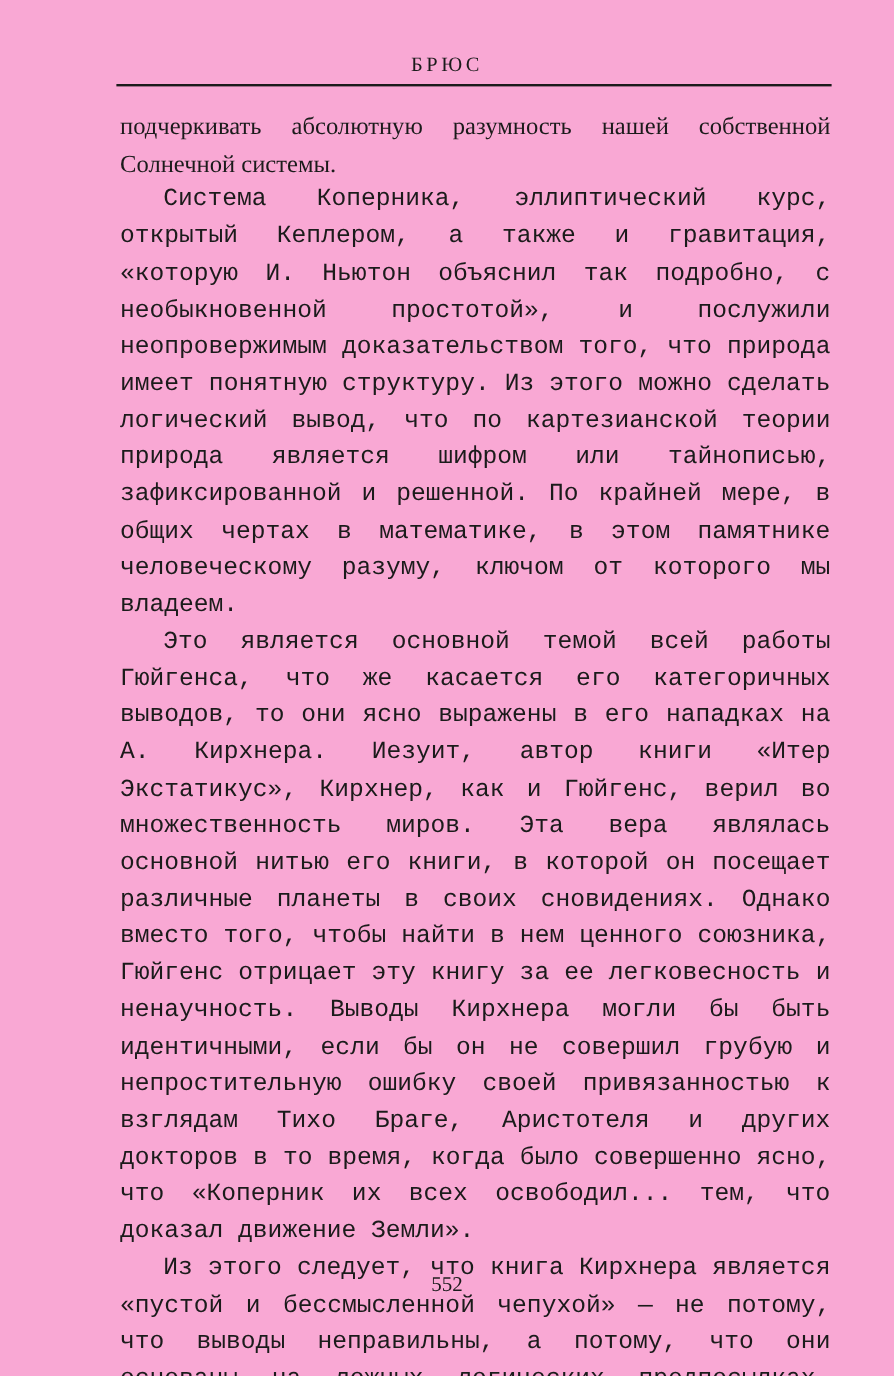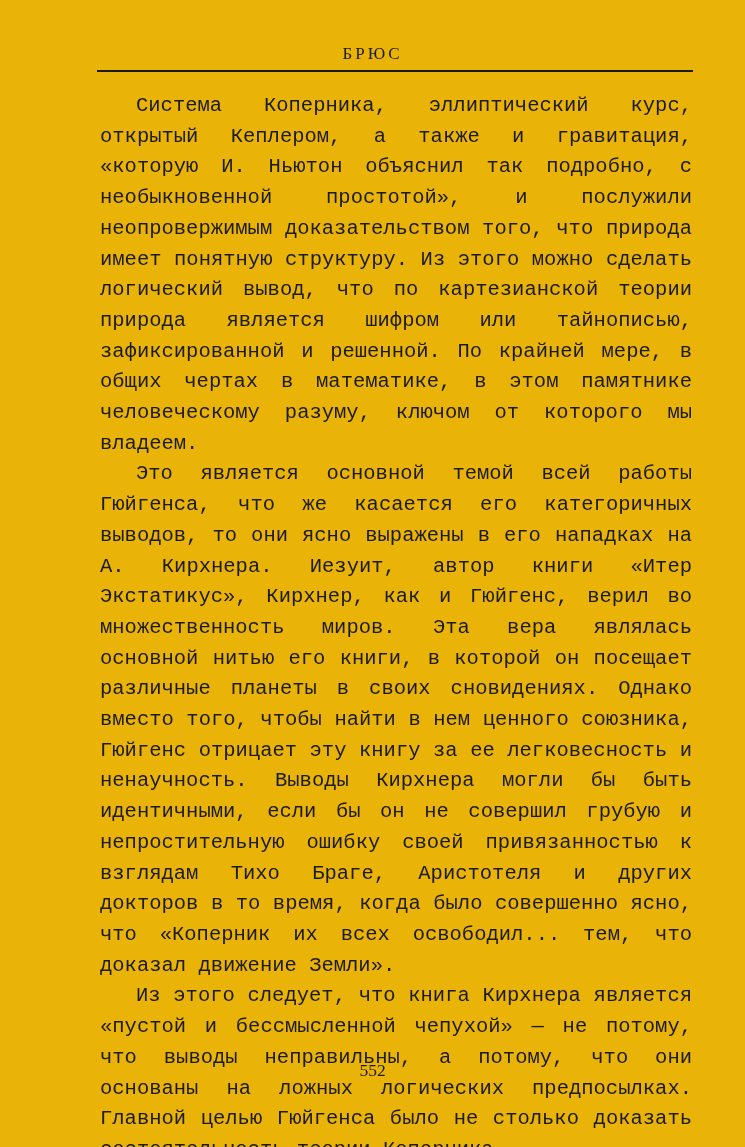--- a/index.html
+++ b/index.html
@@ -5,21 +5,21 @@
   html, body {
     margin: 0;
     padding: 0;
     background: #e9e9e7;
   }
   .page {
     position: relative;
     width: 745px;
     height: 1147px;
     margin: 0 auto;
-    background: #eab308;
+    background: #f9a8d4;
     font-family: "Liberation Serif", serif;
     color: #1b1b1b;
     overflow: hidden;
     box-shadow: 0 0 4px rgba(0,0,0,0.15);
   }
   .running-header {
     position: absolute;
     top: 44px;
     left: 0;
     width: 100%;
@@ -66,20 +66,21 @@
 </head>
 <body>
 
 <div class="page">
 
   <div class="running-header">БРЮС</div>
 
   <div class="header-rule"></div>
 
   <div class="body-text">
+    <p>подчеркивать абсолютную разумность нашей собственной Солнечной системы.</p>
     <p class="indent">Система Коперника, эллиптический курс, открытый Кеплером, а также и гравитация, «которую И. Ньютон объяснил так подробно, с необыкновенной простотой», и послужили неопровержимым доказательством того, что природа имеет понятную структуру. Из этого можно сделать логический вывод, что по картезианской теории природа является шифром или тайнописью, зафиксированной и решенной. По крайней мере, в общих чертах в математике, в этом памятнике человеческому разуму, ключом от которого мы владеем.</p>
     <p class="indent">Это является основной темой всей работы Гюйгенса, что же касается его категоричных выводов, то они ясно выражены в его нападках на А. Кирхнера. Иезуит, автор книги «Итер Экстатикус», Кирхнер, как и Гюйгенс, верил во множественность миров. Эта вера являлась основной нитью его книги, в которой он посещает различные планеты в своих сновидениях. Однако вместо того, чтобы найти в нем ценного союзника, Гюйгенс отрицает эту книгу за ее легковесность и ненаучность. Выводы Кирхнера могли бы быть идентичными, если бы он не совершил грубую и непростительную ошибку своей привязанностью к взглядам Тихо Браге, Аристотеля и других докторов в то время, когда было совершенно ясно, что «Коперник их всех освободил... тем, что доказал движение Земли».</p>
     <p class="indent">Из этого следует, что книга Кирхнера является «пустой и бессмысленной чепухой» — не потому, что выводы неправильны, а потому, что они основаны на ложных логических предпосылках. Главной целью Гюйгенса было не столько доказать состоятельность теории Коперника,</p>
   </div>
 
   <div class="page-number">552</div>
 
 </div>
 
 </body></html>

